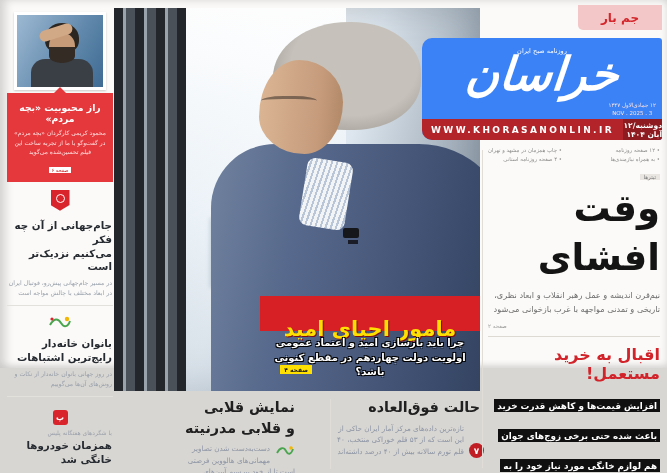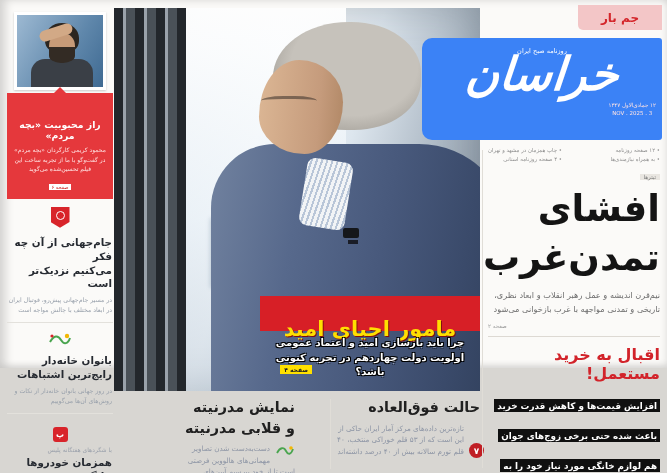--- a/index.html
+++ b/index.html
@@ -65,21 +65,21 @@
   .sidebar { position:absolute; left:7px; top:12px; width:106px; direction:rtl; }
   .film-photo { width:92px; height:78px; margin:0 auto; background:#fff; padding:3px;
                 box-shadow:0 1px 2px rgba(0,0,0,.2); }
   .film-ph { position:relative; width:100%; height:100%; overflow:hidden;
              background:linear-gradient(120deg,#9db9d2,#5f87ab 60%,#3f6a92); }
   .fp-hair { position:absolute; left:28px; top:8px; width:34px; height:30px; border-radius:50% 50% 40% 40%; background:#2c2620; }
   .fp-face { position:absolute; left:32px; top:18px; width:26px; height:28px; border-radius:46%; background:#c79b78; }
   .fp-beard { position:absolute; left:32px; top:32px; width:26px; height:16px; border-radius:0 0 46% 46%; background:#332b24; }
   .fp-hand { position:absolute; left:22px; top:12px; width:34px; height:11px; border-radius:6px; transform:rotate(-18deg); background:#d2a986; }
   .fp-suit { position:absolute; left:14px; top:44px; width:62px; height:28px; border-radius:14px 14px 0 0; background:#3a3f46; }
-  .film-red { position:relative; background:#e5383c; margin-top:3px; padding:26px 5px 6px; text-align:center; }
+  .film-red { position:relative; background:#e5383c; margin-top:3px; padding:9px 5px 6px; text-align:center; }
   .film-red::before { content:""; position:absolute; top:-6px; left:50%; margin-left:-6px;
                       border:6px solid transparent; border-bottom:6px solid #e5383c; border-top:none; }
   .film-title { color:#fff; font-size:9.3px; font-weight:bold; }
   .film-body { color:#ffe2e2; font-size:6px; line-height:1.6; margin-top:4px; }
   .film-tag { display:inline-block; background:#fff; color:#c22; font-size:5px; padding:0 3px; margin-top:4px; }
   .sb-story { padding:8px 1px 7px; border-bottom:1px solid #e3e1dc; text-align:right; }
   .sb-icon-wrap { text-align:center; margin-bottom:4px; }
   .shield-icon { display:inline-block; width:19px; height:21px; background:#d8242a;
                  clip-path:polygon(0 0,100% 0,100% 72%,50% 100%,0 72%); position:relative; }
   .shield-icon i { position:absolute; left:5px; top:4px; width:9px; height:9px; border:1.6px solid #fff; border-radius:50%; display:block; }
@@ -185,68 +185,72 @@
       <div class="hair"></div>
       <div class="face"></div>
       <div class="glasses"></div>
       <div class="mic"></div>
     </div>
     <div class="photo-banner">
       <span>مامور احیای امید</span>
     </div>
     <div class="photo-sub">
       <div>چرا باید بازسازی امید و اعتماد عمومی</div>
-      <div>اولویت دولت چهاردهم در تجربه کنونی باشد؟</div>
+      <div>اولویت دولت چهاردهم در مقطع کنونی باشد؟</div>
     </div>
     <span class="photo-tag">صفحه ۴</span>
   </div>
 
   <div class="masthead">
     <div class="tagline">روزنامه صبح ایران</div>
     <div class="logo">خراسان</div>
     <div class="mini-dates">
       <div>۱۲ جمادی‌الاول ۱۴۴۷</div>
       <div>3 . NOV . 2025</div>
     </div>
+    <div class="mast-bottom">
+      <div class="website">WWW.KHORASANONLIN.IR</div>
+      <div class="datebox">دوشنبه/۱۲ آبان ۱۴۰۴</div>
+    </div>
   </div>
 
   <div class="right-col">
     <div class="info-row">
       <div>
         <div>• ۱۲ صفحه روزنامه</div>
         <div>• به همراه نیازمندی‌ها</div>
       </div>
       <div>
         <div>• چاپ همزمان در مشهد و تهران</div>
         <div>• ۴ صفحه روزنامه استانی</div>
       </div>
     </div>
     <span class="info-tag">تیترها</span>
 
     <div>
+      <div class="lead-h">وقت</div>
       <div class="lead-h">افشای</div>
-      <div class="lead-h">تمدن‌غرب</div>
       <div class="lead-sub">نیم‌قرن اندیشه و عمل رهبر انقلاب و ابعاد نظری، تاریخی و تمدنی مواجهه با غرب بازخوانی می‌شود</div>
       <div class="lead-tag">صفحه ۲</div>
     </div>
 
     <div class="divider-h"></div>
 
     <div>
       <div class="used-h">اقبال به خرید مستعمل!</div>
       <div class="used-lede">
         <span class="hl">افزایش قیمت‌ها و کاهش قدرت خرید باعث شده حتی برخی زوج‌های جوان هم لوازم خانگی مورد نیاز خود را به صورت مستعمل تهیه کنند</span>
       </div>
     </div>
 
     
   </div>
 
   <div class="story-mod">
-    <div class="b-title">نمایش مدرنیته</div>
+    <div class="b-title">نمایش قلابی</div>
     <div class="b-title">و قلابی مدرنیته</div>
     <div class="b-lede">
       <span class="mod-icon">
         <svg width="20" height="12" viewBox="0 0 20 12">
           <path d="M2 8 C5 2, 9 2, 11 6 S16 10, 18 4" stroke="#4aa54f" stroke-width="1.8" fill="none"></path>
           <circle cx="16" cy="3" r="1.8" fill="#f2b705"></circle>
         </svg>
       </span>
       <span>دست‌به‌دست شدن تصاویر مهمانی‌های هالووین فرصتی است تا از خود بپرسیم آیین‌های وارداتی چه جایگاهی در زندگی ما دارند</span>
     </div>

